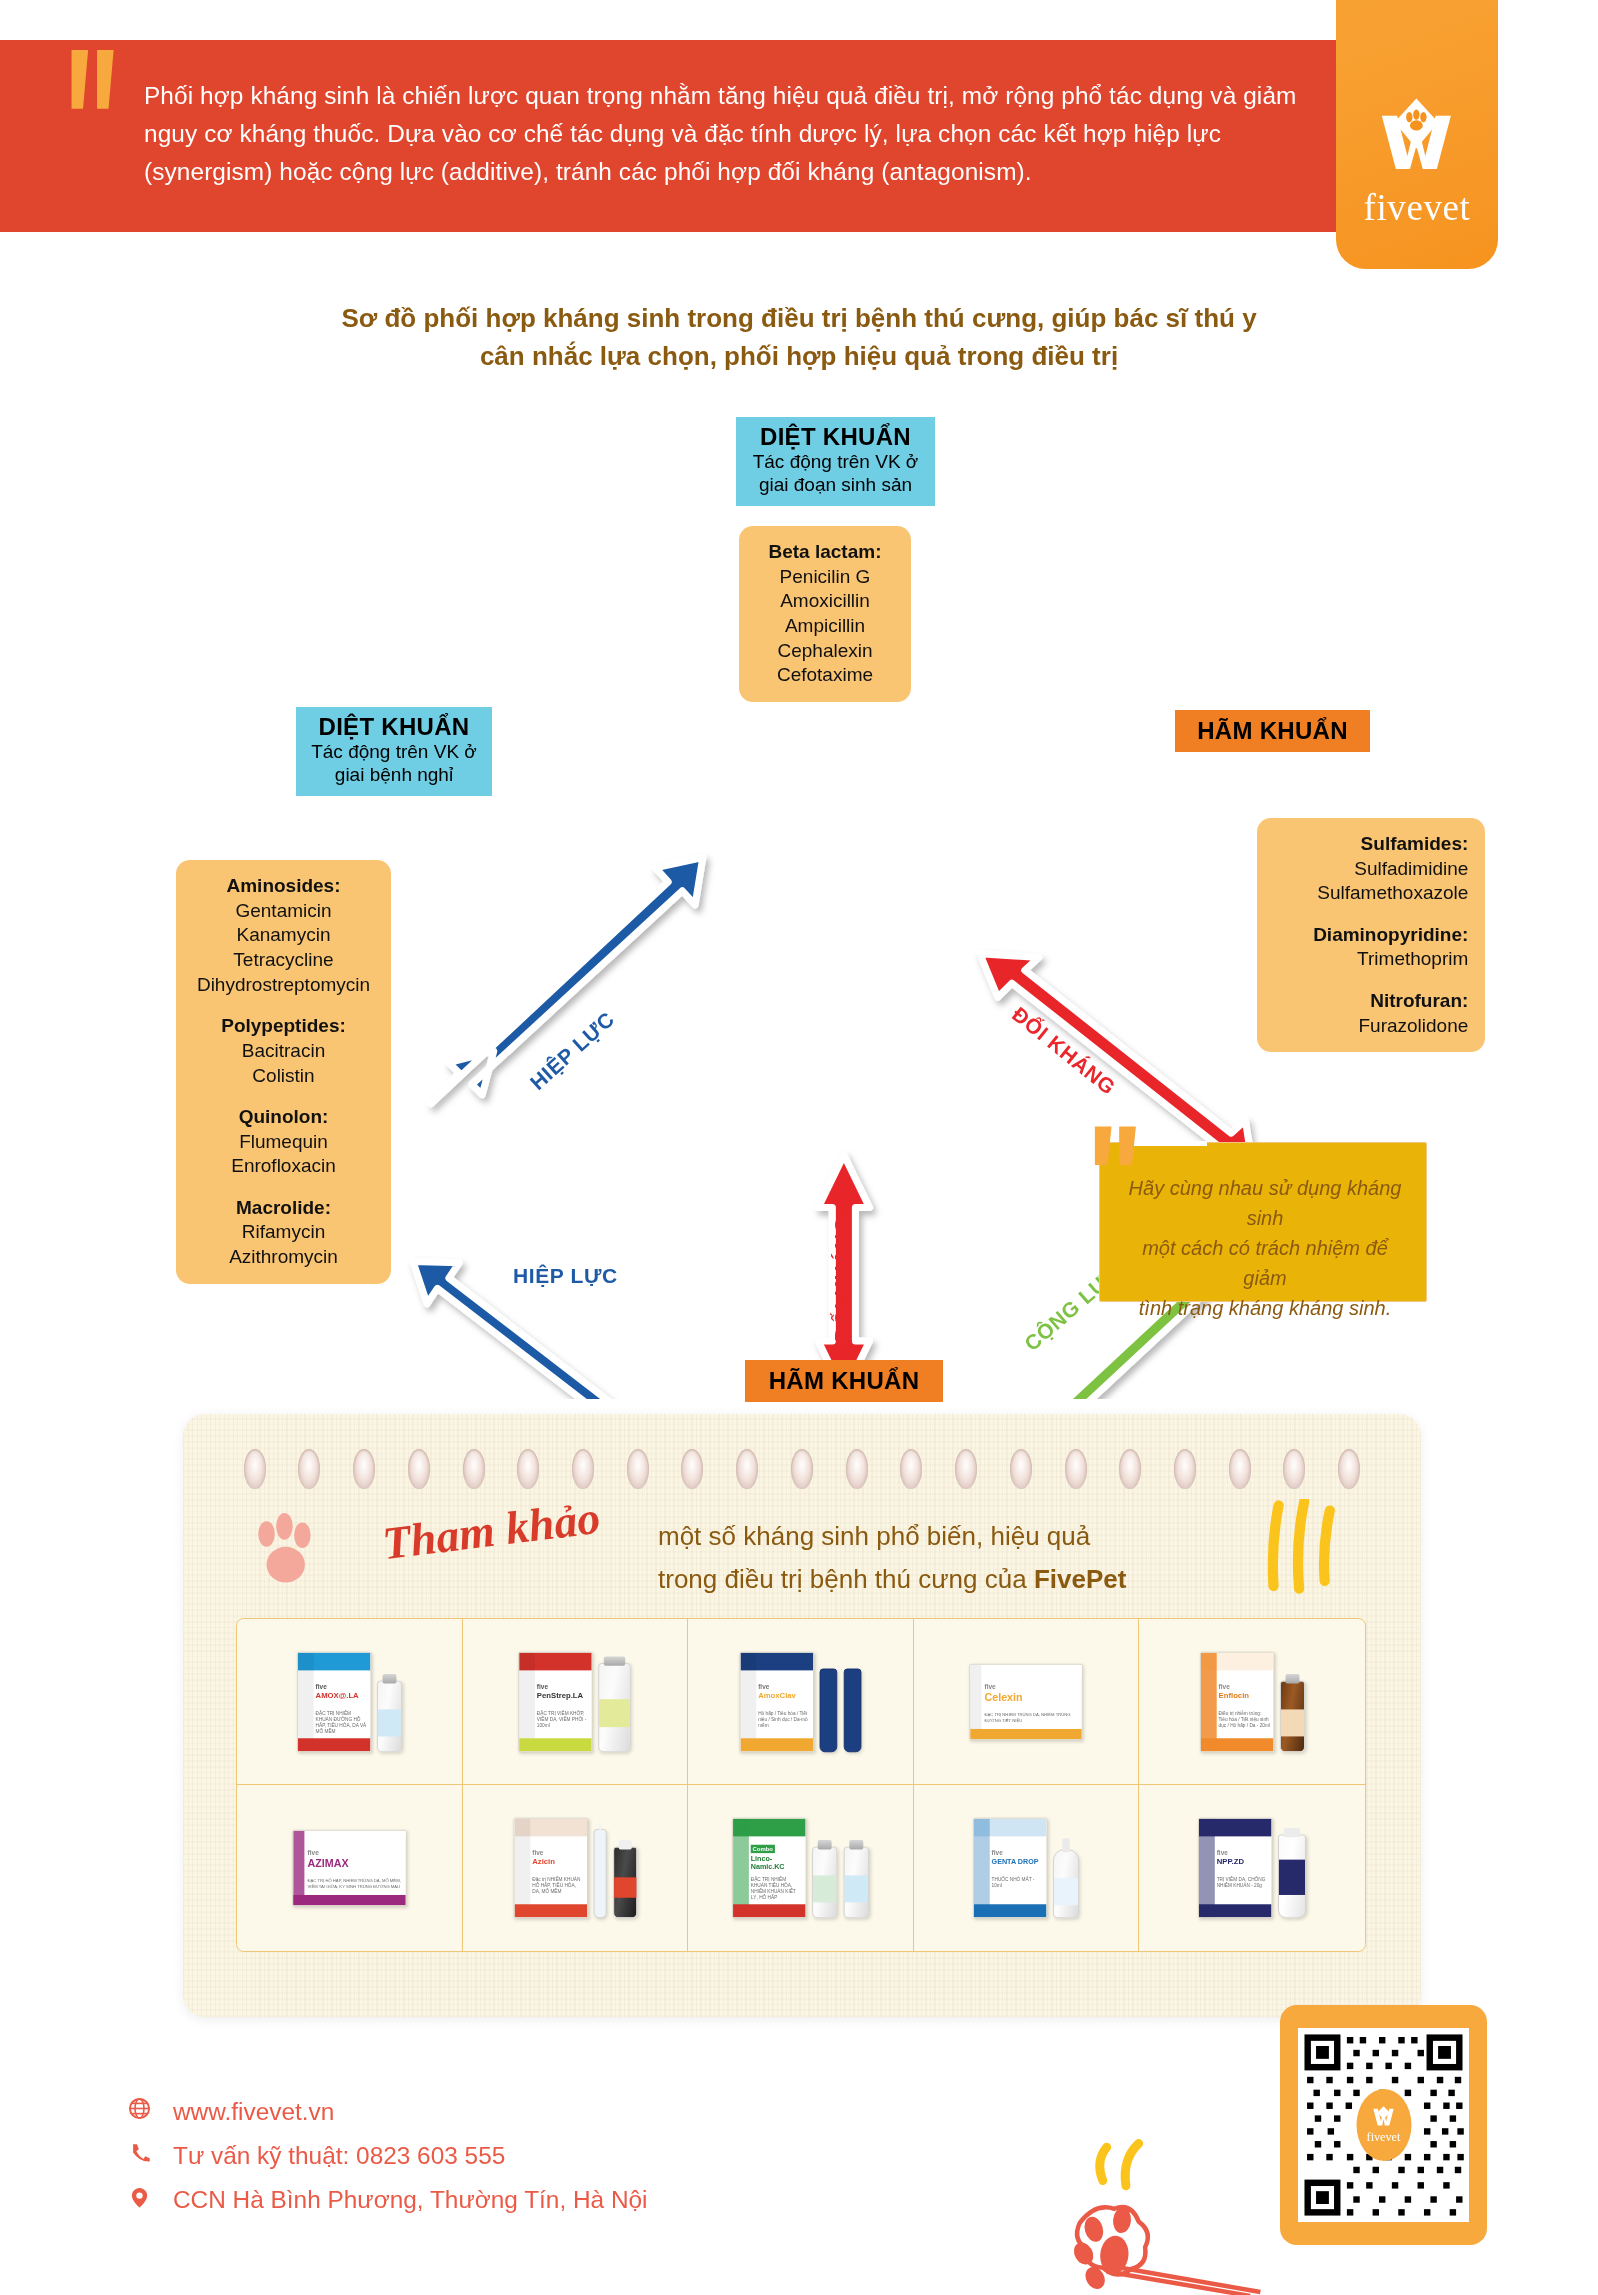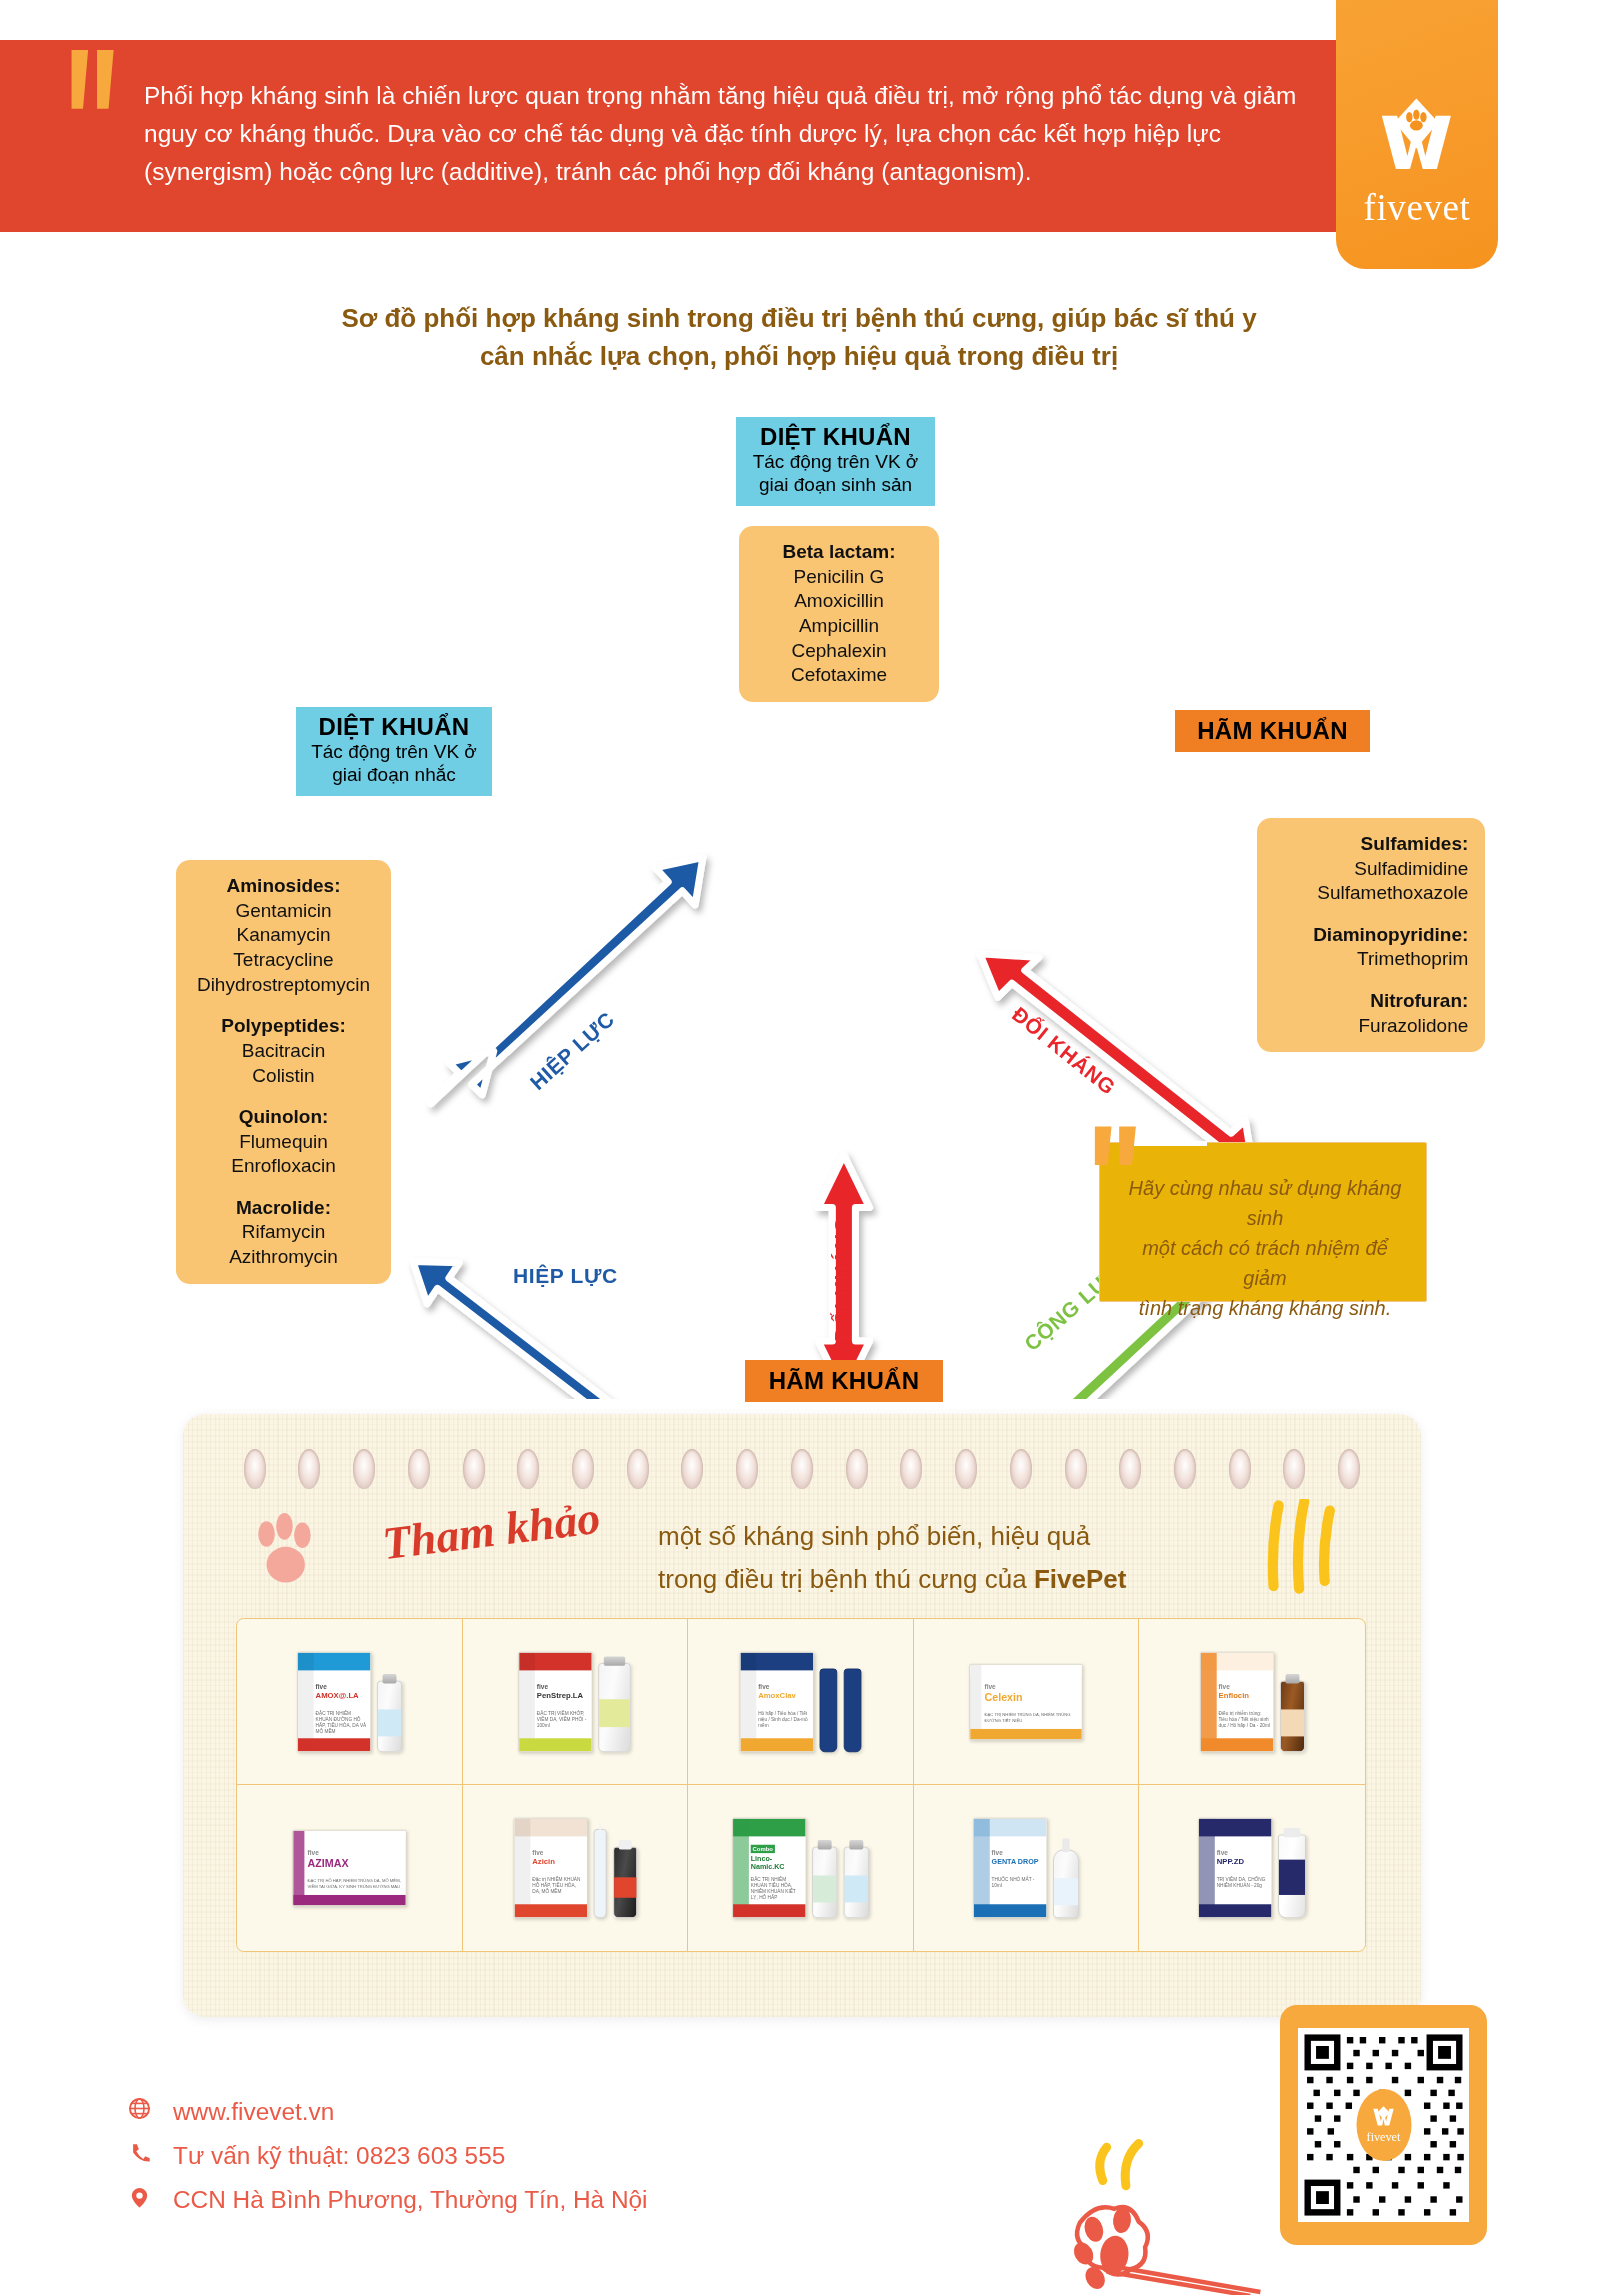--- a/index.html
+++ b/index.html
@@ -242,35 +242,35 @@
   <div class="arrow-label" style="left:513px; top:866px; transform:rotate(0deg); color:#1f5aa6;">HIỆP LỰC</div>
   <div class="arrow-label" style="left:779px; top:869px; transform:rotate(-90deg); color:#e8262b;">ĐỐI KHÁNG</div>
   <div class="arrow-label" style="left:1013px; top:898px; transform:rotate(-41deg); color:#7ec243;">CỘNG LỰC</div>
 
   <div class="cat-blue" style="left:736px; top:19px; width:199px;">
     <div class="t">DIỆT KHUẨN</div>
     <div class="s">Tác động trên VK ở</div>
     <div class="s">giai đoạn sinh sản</div>
   </div>
 
-  <div class="drugbox ta-c" style="left:739px; top:128px; width:200px;">
+  <div class="drugbox ta-c" style="left:739px; top:128px; width:172px;">
     <div class="grp">
       <div><b>Beta lactam:</b></div>
       <div>Penicilin G</div>
       <div>Amoxicillin</div>
       <div>Ampicillin</div>
       <div>Cephalexin</div>
       <div>Cefotaxime</div>
     </div>
   </div>
 
   <div class="cat-blue" style="left:296px; top:309px; width:196px;">
     <div class="t">DIỆT KHUẨN</div>
     <div class="s">Tác động trên VK ở</div>
-    <div class="s">giai đoạn nhắc</div>
+    <div class="s">giai bệnh nghỉ</div>
   </div>
 
   <div class="drugbox ta-c" style="left:176px; top:462px; width:215px;">
     <div class="grp">
       <div><b>Aminosides:</b></div>
       <div>Gentamicin</div>
       <div>Kanamycin</div>
       <div>Tetracycline</div>
       <div>Dihydrostreptomycin</div>
     </div>

